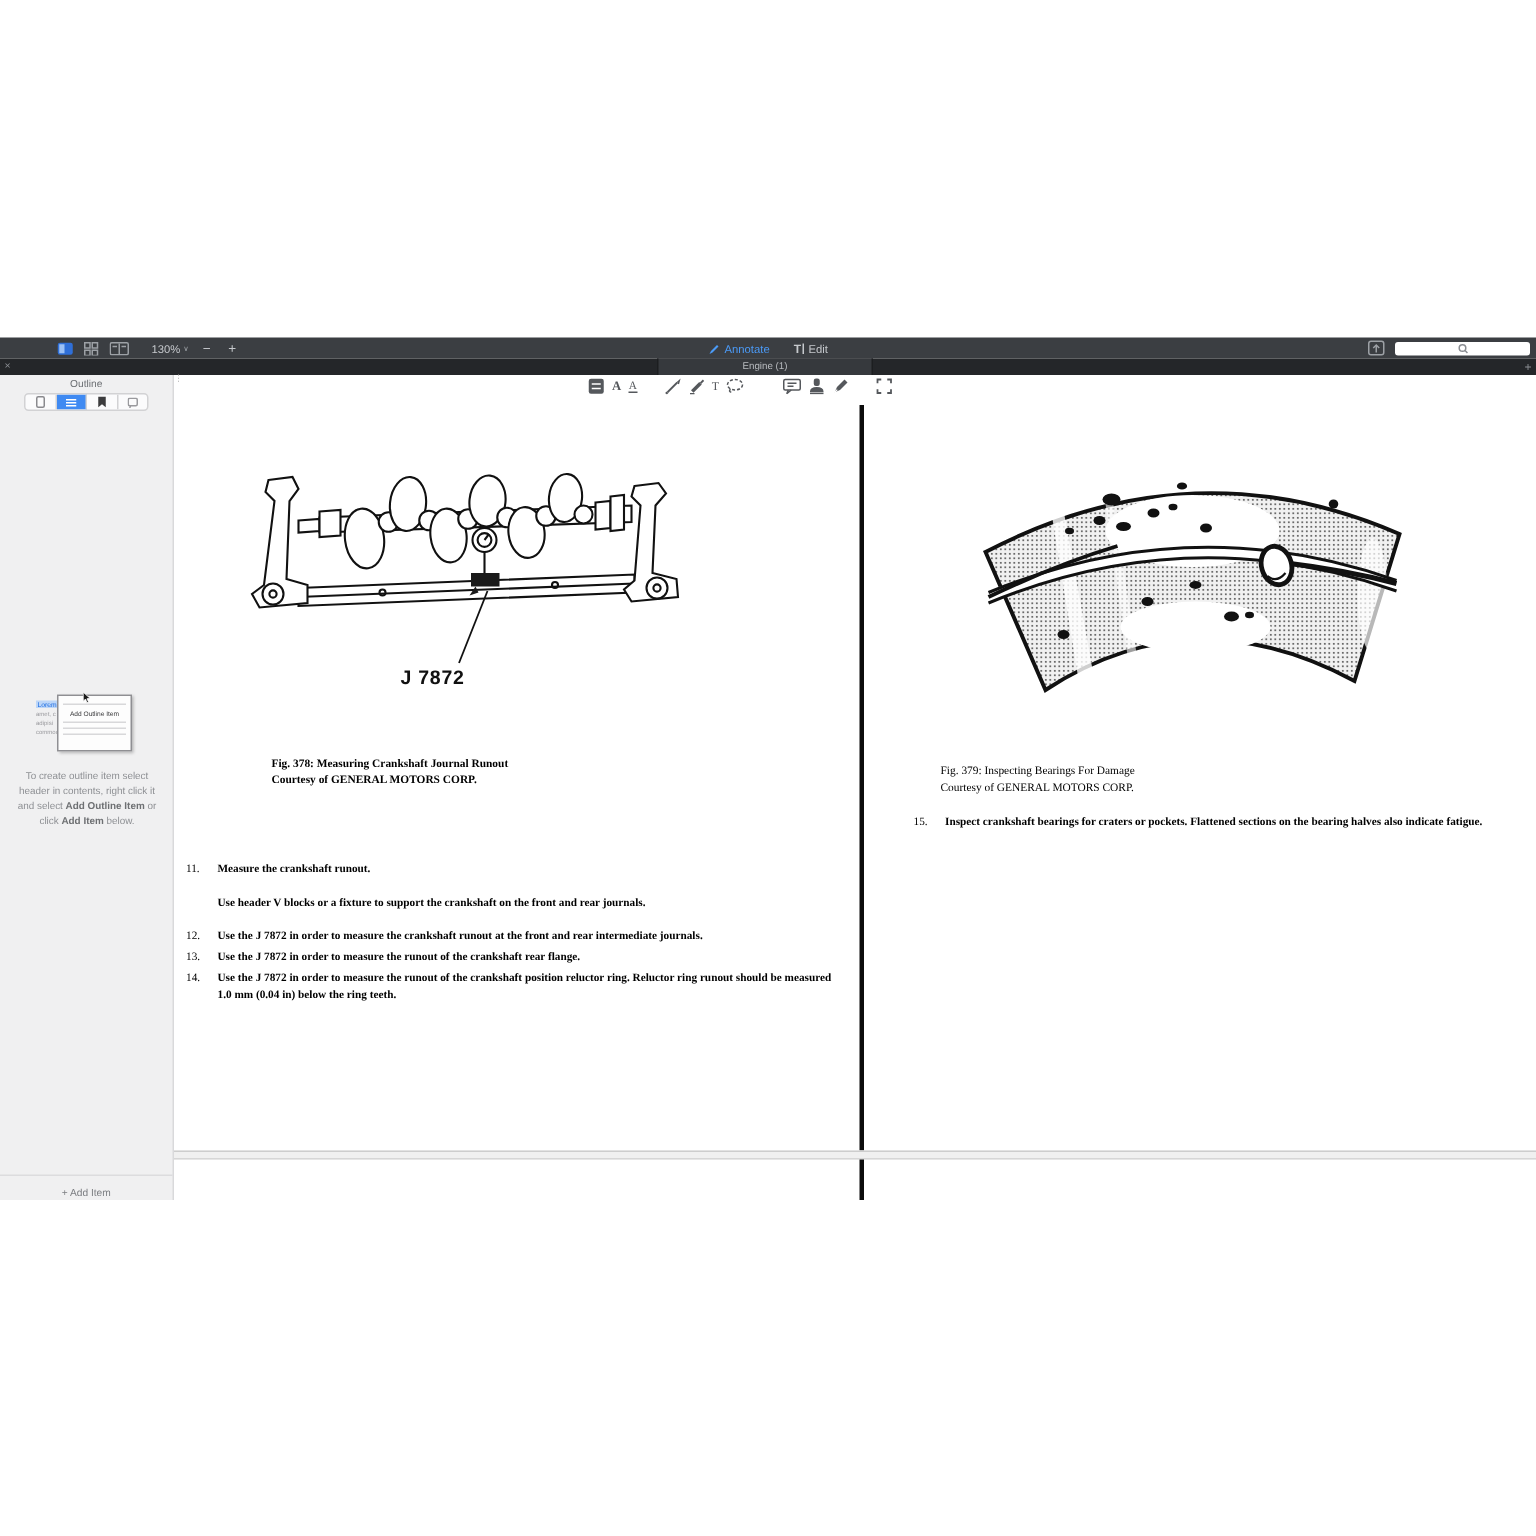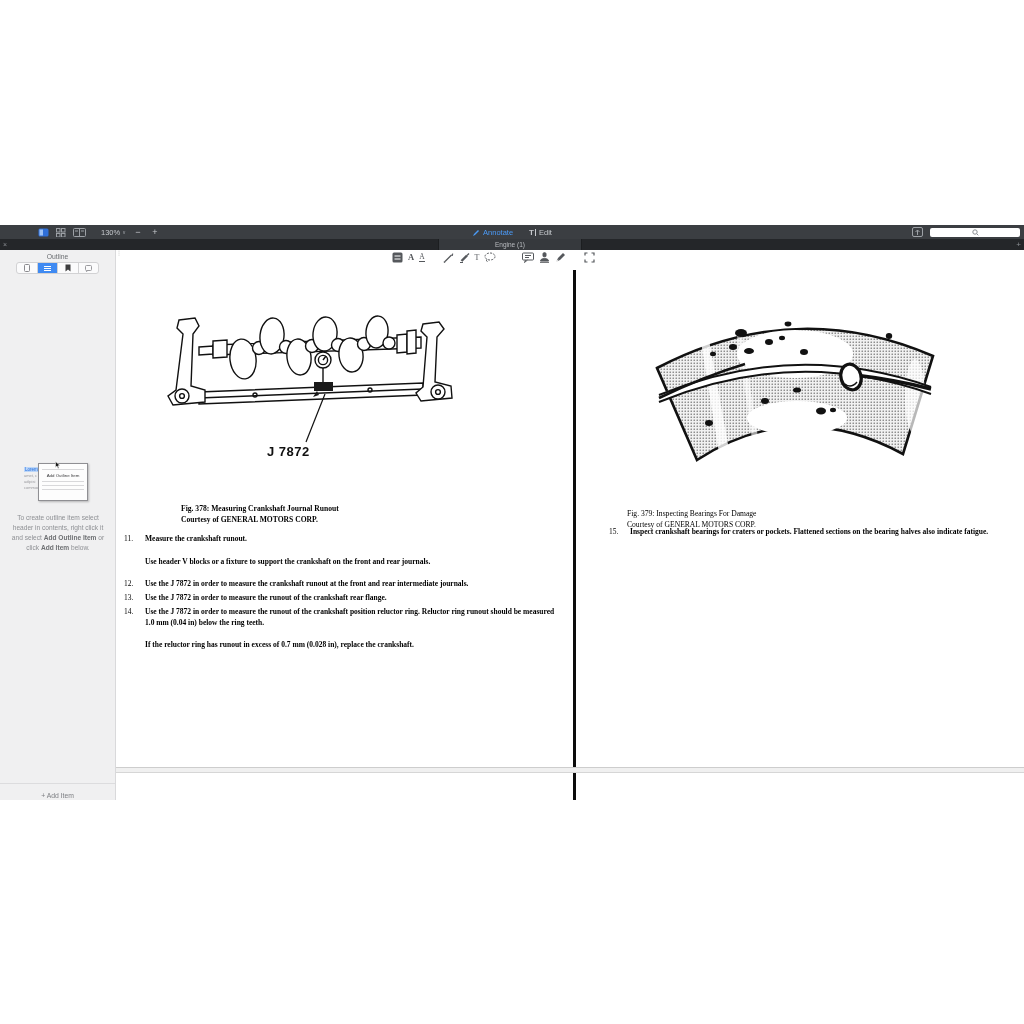--- a/index.html
+++ b/index.html
@@ -77,25 +77,25 @@
                  font-family:"Liberation Sans",sans-serif; font-weight:bold; font-size:13px;
                  letter-spacing:.5px; color:#111; }
   .figureR { position:absolute; left:529px; top:52px; width:300px; height:165px; }
 
   .doc-serif { font-family:"Liberation Serif", serif; color:#000; }
   .captionL { position:absolute; left:27px; top:253px; width:330px; font-weight:bold;
               font-size:7.6px; line-height:11px;margin-left:38px; }
   .captionR { position:absolute; left:511px; top:258px; width:350px; font-weight:normal;
               font-size:7.6px; line-height:11px; }
   .listL { position:absolute; left:8px; top:283px; width:438px; font-size:7.5px; line-height:11px; }
-  .listR { position:absolute; left:493px; top:276px; width:414px; font-size:7.5px; line-height:11px; }
+  .listR { position:absolute; left:493px; top:292px; width:414px; font-size:7.5px; line-height:11px; }
   .doc-row { display:flex; }
   .doc-row .num { width:21px; flex:none; }
   .doc-row .body { flex:1;font-weight:bold; }
-  .mb15 { margin-bottom:12px; } .mb12 { margin-bottom:11px; } .mb5 { margin-bottom:3px; }
+  .mb15 { margin-bottom:12px;margin-top:40px; } .mb12 { margin-bottom:11px; } .mb5 { margin-bottom:3px; }
 
   .coldiv1 { position:absolute; left:457px; top:20px; width:3px; height:497px; background:#0c0c0c; }
   .coldiv2 { position:absolute; left:457px; top:523px; width:3px; height:27px; background:#0c0c0c; }
   .pagebreak { position:absolute; left:0; top:517px; width:100%; height:6px;
                background:#f0f0f0; border-top:1px solid #cdcdcd; border-bottom:1px solid #d6d6d6; }
 
   svg { display:block; }
 </style>
 </head>
 <body>
@@ -425,24 +425,20 @@
           <span class="body"><span>Use the </span><b>J 7872</b><span> in order to measure the crankshaft runout at the front and rear intermediate journals.</span></span>
         </div>
         <div class="doc-row mb5">
           <span class="num">13.</span>
           <span class="body"><span>Use the </span><b>J 7872</b><span> in order to measure the runout of the crankshaft rear flange.</span></span>
         </div>
         <div class="doc-row mb12">
           <span class="num">14.</span>
           <span class="body"><span>Use the </span><b>J 7872</b><span> in order to measure the runout of the crankshaft position reluctor ring. Reluctor ring runout should be measured 1.0 mm (0.04 in) below the ring teeth.</span></span>
         </div>
-        <div class="doc-row">
-          <span class="num"></span>
-          <span class="body"><span>If the reluctor ring has runout in excess of 0.7 mm (0.028 in), replace the crankshaft.</span></span>
-        </div>
       </div>
 
       <div class="listR doc-serif">
         <div class="doc-row">
           <span class="num">15.</span>
           <span class="body"><span>Inspect crankshaft bearings for craters or pockets. Flattened sections on the bearing halves also indicate fatigue.</span></span>
         </div>
       </div>
 
       <div class="coldiv1"></div>

